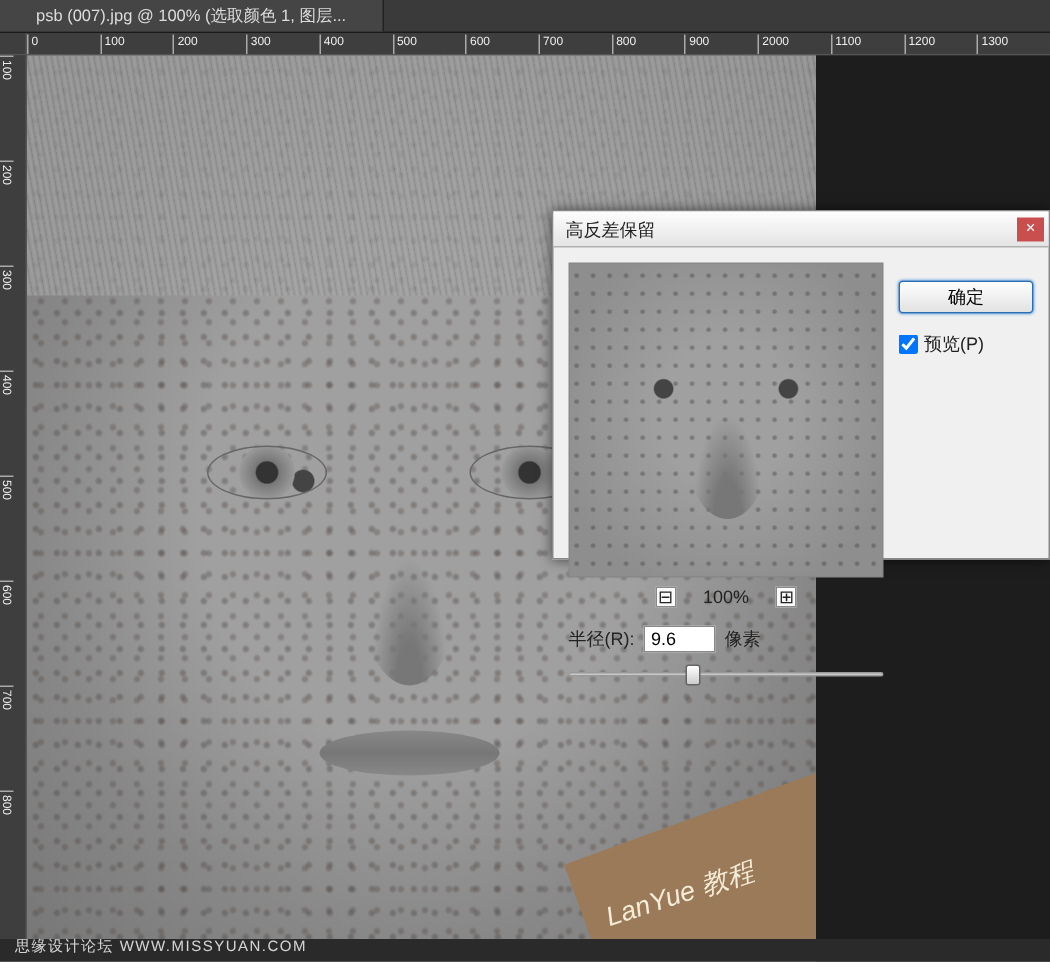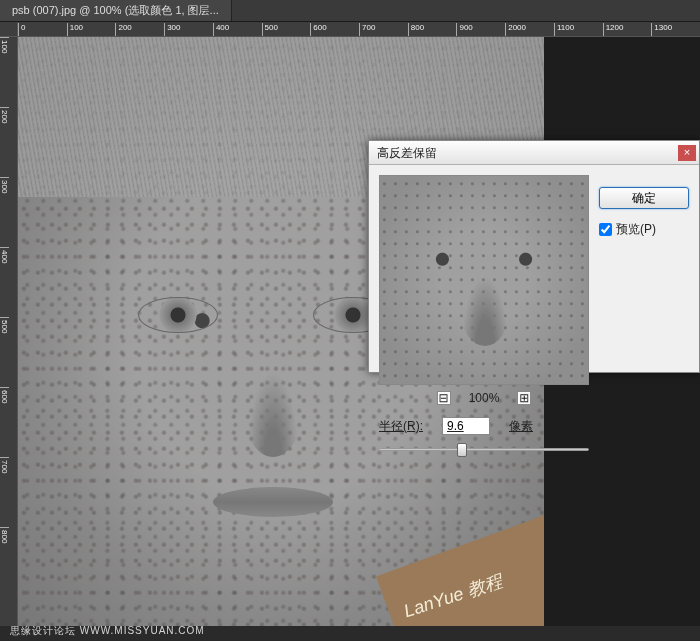--- a/index.html
+++ b/index.html
@@ -1,18 +1,18 @@
 <!DOCTYPE html>
 <html><head>
 <meta charset="utf-8">
 <style>
   * { box-sizing: border-box; margin: 0; padding: 0; font-family: "Microsoft YaHei", sans-serif; }
   body { width: 700px; height: 641px; background: #2a2a2a; overflow: hidden; position: relative; }
   .tabbar { height: 22px; background: #3a3a3a; display: flex; font-size: 11px; color: #ddd; border-bottom: 1px solid #1a1a1a; }
-  .tab { padding: 3px 12px; border-right: 1px solid #222; background: #454545; white-space: nowrap; cursor: pointer; }
+  .tab { padding: 3px 24px; border-right: 1px solid #222; background: #454545; white-space: nowrap; cursor: pointer; }
   .tab.active { background: #535353; }
   .ruler-h { position: absolute; top: 22px; left: 18px; right: 0; height: 15px; background: #3e3e3e; color: #eee; font-size: 8px; display: flex; align-items: flex-end; overflow: hidden; border-bottom: 1px solid #555; }
   .ruler-h span { display: inline-block; width: 70px; text-align: left; border-left: 1px solid #aaa; padding-left: 2px; height: 13px; }
   .ruler-corner { position: absolute; top: 22px; left: 0; width: 18px; height: 15px; background: #3e3e3e; border-right: 1px solid #555; border-bottom: 1px solid #555; }
   .ruler-v { position: absolute; top: 37px; left: 0; width: 18px; bottom: 15px; background: #3e3e3e; color: #eee; font-size: 8px; border-right: 1px solid #555; }
   .ruler-v span { display: block; height: 70px; writing-mode: vertical-lr; border-top: 1px solid #aaa; padding-top: 2px; }
   .canvas-area { position: absolute; top: 37px; left: 18px; width: 526px; height: 591px; background: #9a9a9a; overflow: hidden; }
   .face-img { width: 100%; height: 100%; position: relative; background:
     radial-gradient(circle at 35% 48%, #444 7px, transparent 8px),
     radial-gradient(circle at 65% 48%, #444 7px, transparent 8px),
@@ -44,21 +44,21 @@
     radial-gradient(ellipse at 50% 48%, #a0a0a0 30%, #8e8e8e 80%);
     position: relative; margin-bottom: 6px; }
   .pv-nose { position: absolute; top: 95px; left: 80px; width: 50px; height: 75px; background: radial-gradient(ellipse at bottom, #777 25%, transparent 65%); border-radius: 0 0 50% 50%; }
   .zoom-row { display: flex; align-items: center; justify-content: center; gap: 18px; font-size: 12px; }
   .zoom-btn { width: 14px; height: 14px; border: 1px solid #888; background: #fafafa; display: flex; align-items: center; justify-content: center; font-size: 12px; line-height: 1; cursor: pointer; }
   .side-col { width: 90px; display: flex; flex-direction: column; gap: 6px; margin-top: 12px; }
   .btn { height: 22px; border: 1px solid #707070; border-radius: 3px; background: linear-gradient(#fefefe,#e2e2e2); font-size: 12px; cursor: pointer; }
   .btn.primary { border-color: #2a6fb5; box-shadow: 0 0 2px #5a9fe5; }
   .chk-row { display: flex; align-items: center; gap: 4px; margin-top: 6px; font-size: 12px; }
   .chk-row input { width: 13px; height: 13px; }
-  .radius-row { display: flex; align-items: center; gap: 19px; padding: 2px 10px; font-size: 12px; text-decoration: underline; }
+  .radius-row { display: flex; align-items: center; gap: 6px; padding: 2px 10px; font-size: 12px; }
   .radius-row input[type=text] { width: 48px; height: 18px; font-size: 12px; padding: 0 4px; border: 1px solid #888; }
   .slider-row { padding: 4px 10px 0 10px; }
   .slider { width: 210px; height: 16px; position: relative; }
   .slider-track { position: absolute; top: 7px; left: 0; right: 0; height: 3px; background: #c8c8c8; border: 1px solid #999; border-radius: 2px; }
   .slider-thumb { position: absolute; top: 2px; left: 78px; width: 10px; height: 14px; background: linear-gradient(#fff,#ccc); border: 1px solid #666; border-radius: 2px; cursor: pointer; }
   .bottom-bar { position: absolute; bottom: 0; left: 0; right: 0; height: 15px; background: #2a2a2a; }
 </style>
 </head>
 <body>
 

